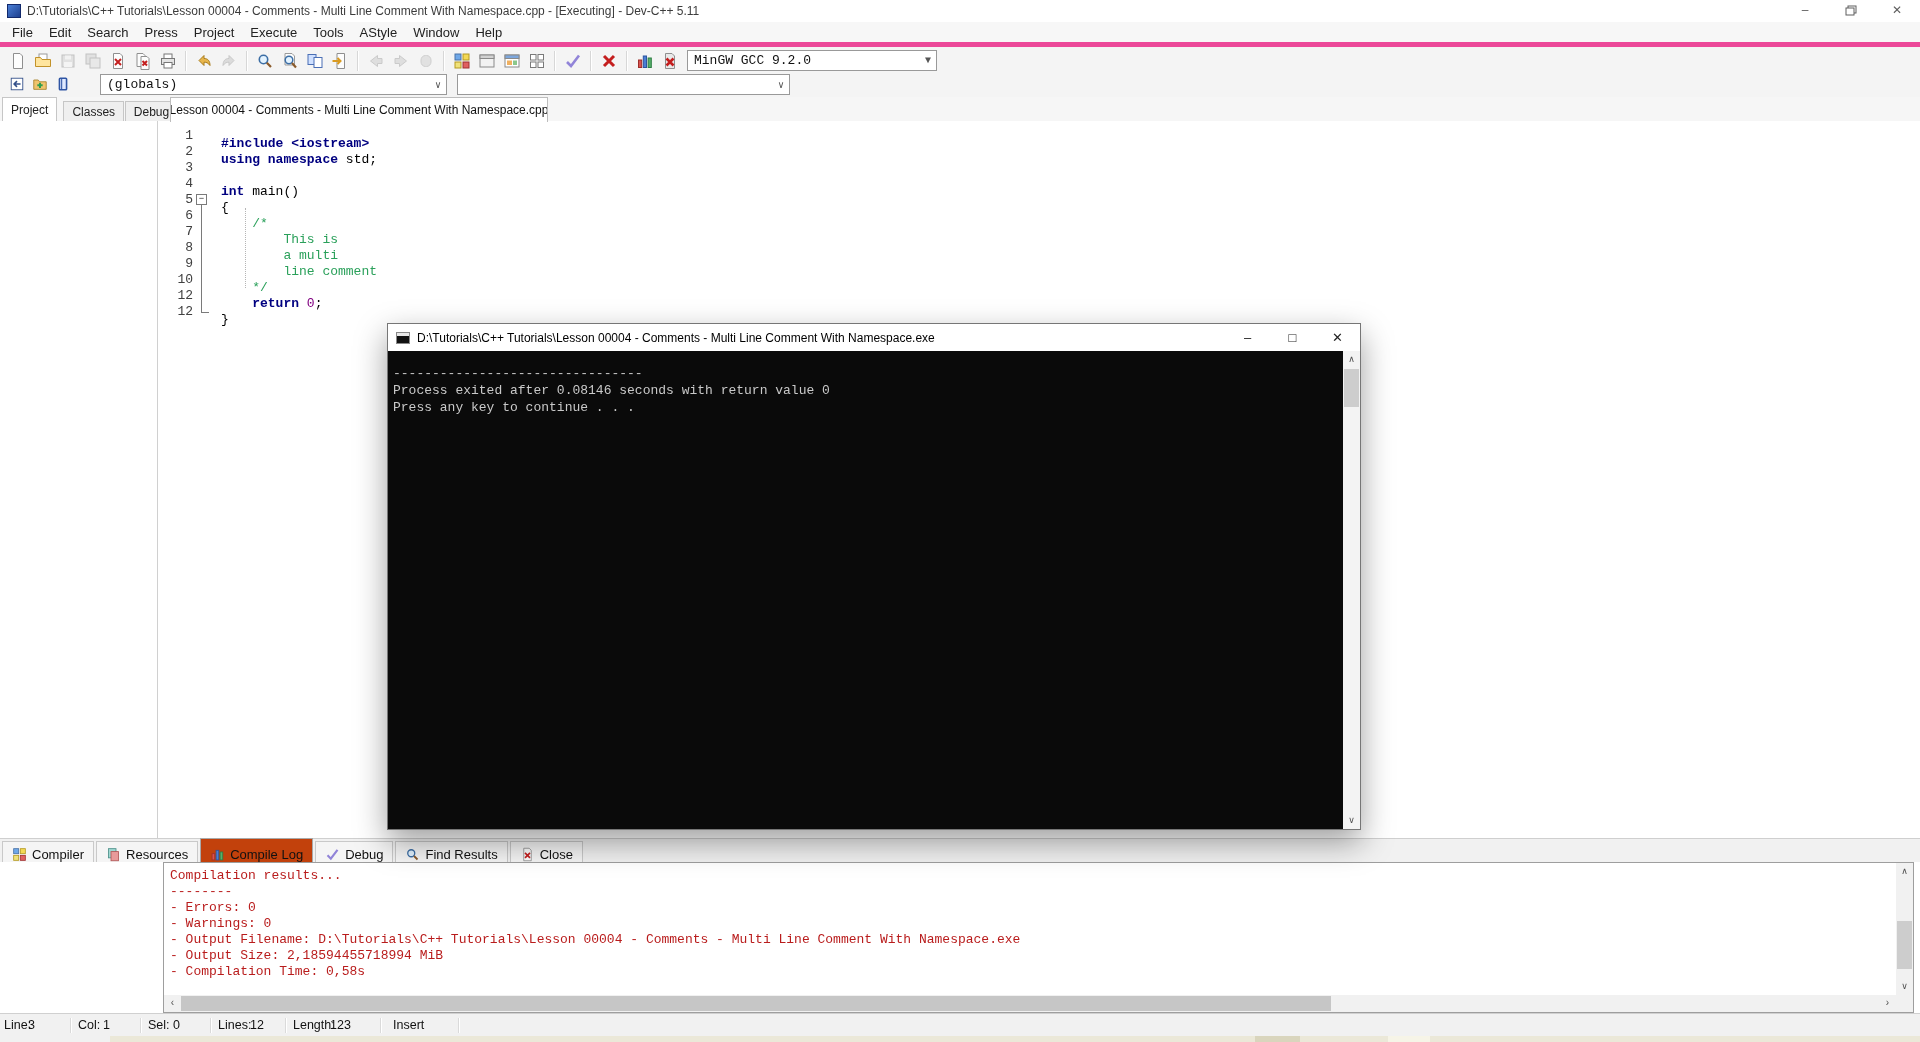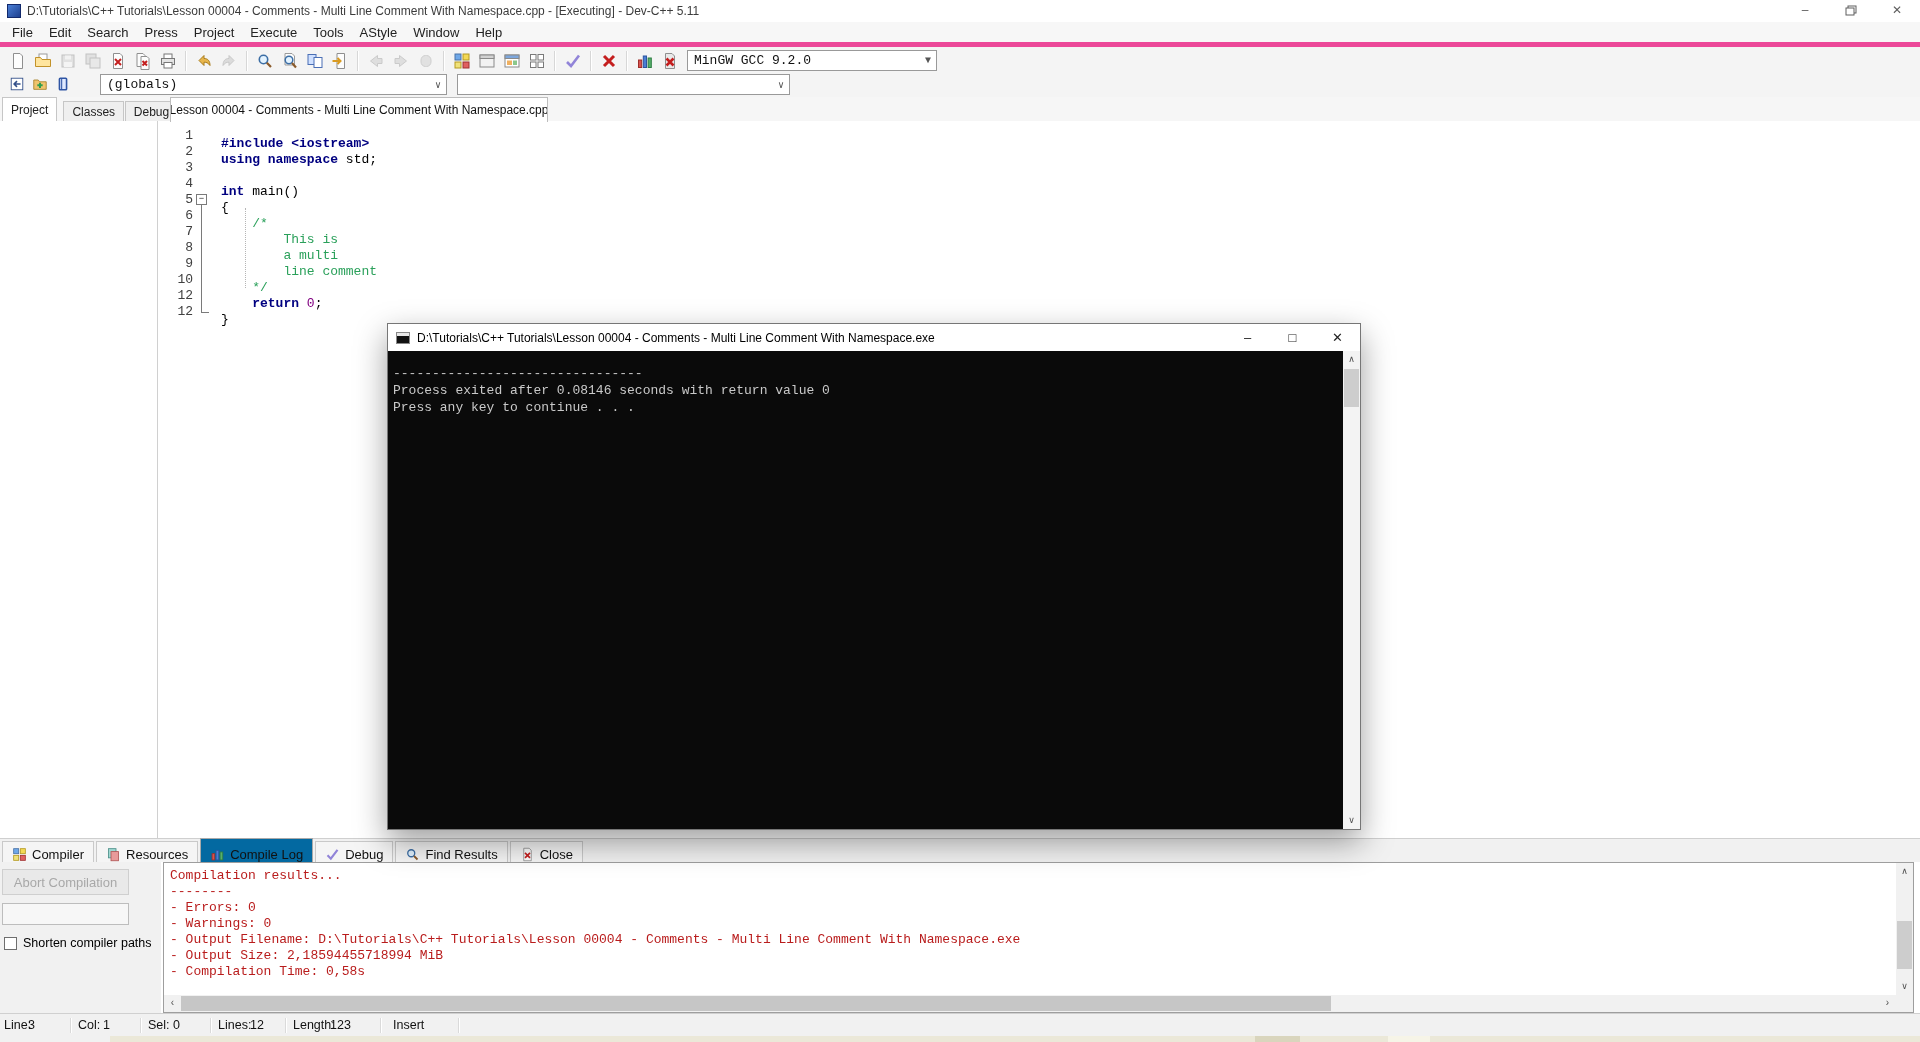--- a/index.html
+++ b/index.html
@@ -73,21 +73,21 @@
                 line-height:17px;color:#c9c9c9;white-space:pre;}
   #console-scroll{position:absolute;top:27px;right:0;bottom:0;width:17px;background:#f3f3f3;}
   .sb-arrow{position:absolute;left:0;width:17px;height:17px;text-align:center;font-size:9px;color:#505050;line-height:17px;}
   #console-thumb{position:absolute;left:1px;top:18px;width:15px;height:38px;background:#cdcdcd;}
   
   #bottom-tabs{position:absolute;left:0;top:838px;right:0;height:24px;background:#f1f1f1;border-top:1px solid #cfcfcf;
                display:flex;align-items:flex-end;padding-left:2px;box-sizing:border-box;}
   .btab{display:flex;align-items:flex-end;gap:5px;height:21px;padding:0 9px;font-size:13px;color:#111;background:#f5f5f5;
         border:1px solid #c9c9c9;border-bottom:none;margin-right:2px;box-sizing:border-box;}
   .btab .icn{width:15px;height:15px;}
-  .btab.active{height:24px;background:#0369a1;border-color:#a9a9a9;}
+  .btab.active{height:24px;background:#c2410c;border-color:#a9a9a9;}
   #bottom-left{position:absolute;left:0;top:862px;width:161px;height:151px;background:#f1f1f1;}
   #abort-btn{position:absolute;left:2px;top:7px;width:127px;height:26px;background:#e9e9e9;border:1px solid #cfcfcf;
              color:#a8a8a8;font-size:13px;text-align:center;line-height:25px;box-sizing:border-box;}
   #progress{position:absolute;left:2px;top:41px;width:127px;height:22px;background:#f7f7f7;border:1px solid #bdbdbd;box-sizing:border-box;}
   #shorten-row{position:absolute;left:4px;top:74px;display:flex;align-items:center;gap:6px;}
   #shorten-box{width:13px;height:13px;background:#fff;border:1px solid #6e6e6e;box-sizing:border-box;}
   #shorten-label{font-size:12.5px;color:#000;white-space:nowrap;}
   #log-box{position:absolute;left:163px;top:862px;right:6px;height:151px;background:#ffffff;border:1px solid #9e9e9e;box-sizing:border-box;}
   #log-lines{position:absolute;left:6px;top:5px;right:20px;bottom:20px;font-family:"Liberation Mono",monospace;font-size:13px;
              line-height:16px;color:#b91c1c;white-space:pre;overflow:hidden;}
@@ -486,28 +486,20 @@
       </div>
       <div class="btab">
         <svg class="icn" viewBox="0 0 18 18">
           <path d="M4.5 1.5h6.5l2.5 2.5v12.5h-9z" fill="#fdfdfd" stroke="#8f8f8f"></path>
           <path d="M6 7l6 6m0-6l-6 6" stroke="#c42020" stroke-width="2"></path>
         </svg>
         <span>Close</span>
       </div>
     </div>
 
-  <div id="bottom-left">
-    <div id="abort-btn">Abort Compilation</div>
-    <div id="progress"></div>
-    <div id="shorten-row">
-      <div id="shorten-box"></div>
-      <span id="shorten-label">Shorten compiler paths</span>
-    </div>
-  </div>
 
   <div id="log-box">
     <div id="log-lines">Compilation results...
 --------
 - Errors: 0
 - Warnings: 0
 - Output Filename: D:\Tutorials\C++ Tutorials\Lesson 00004 - Comments - Multi Line Comment With Namespace.exe
 - Output Size: 2,18594455718994 MiB
 - Compilation Time: 0,58s</div>
     <div id="log-vscroll">

